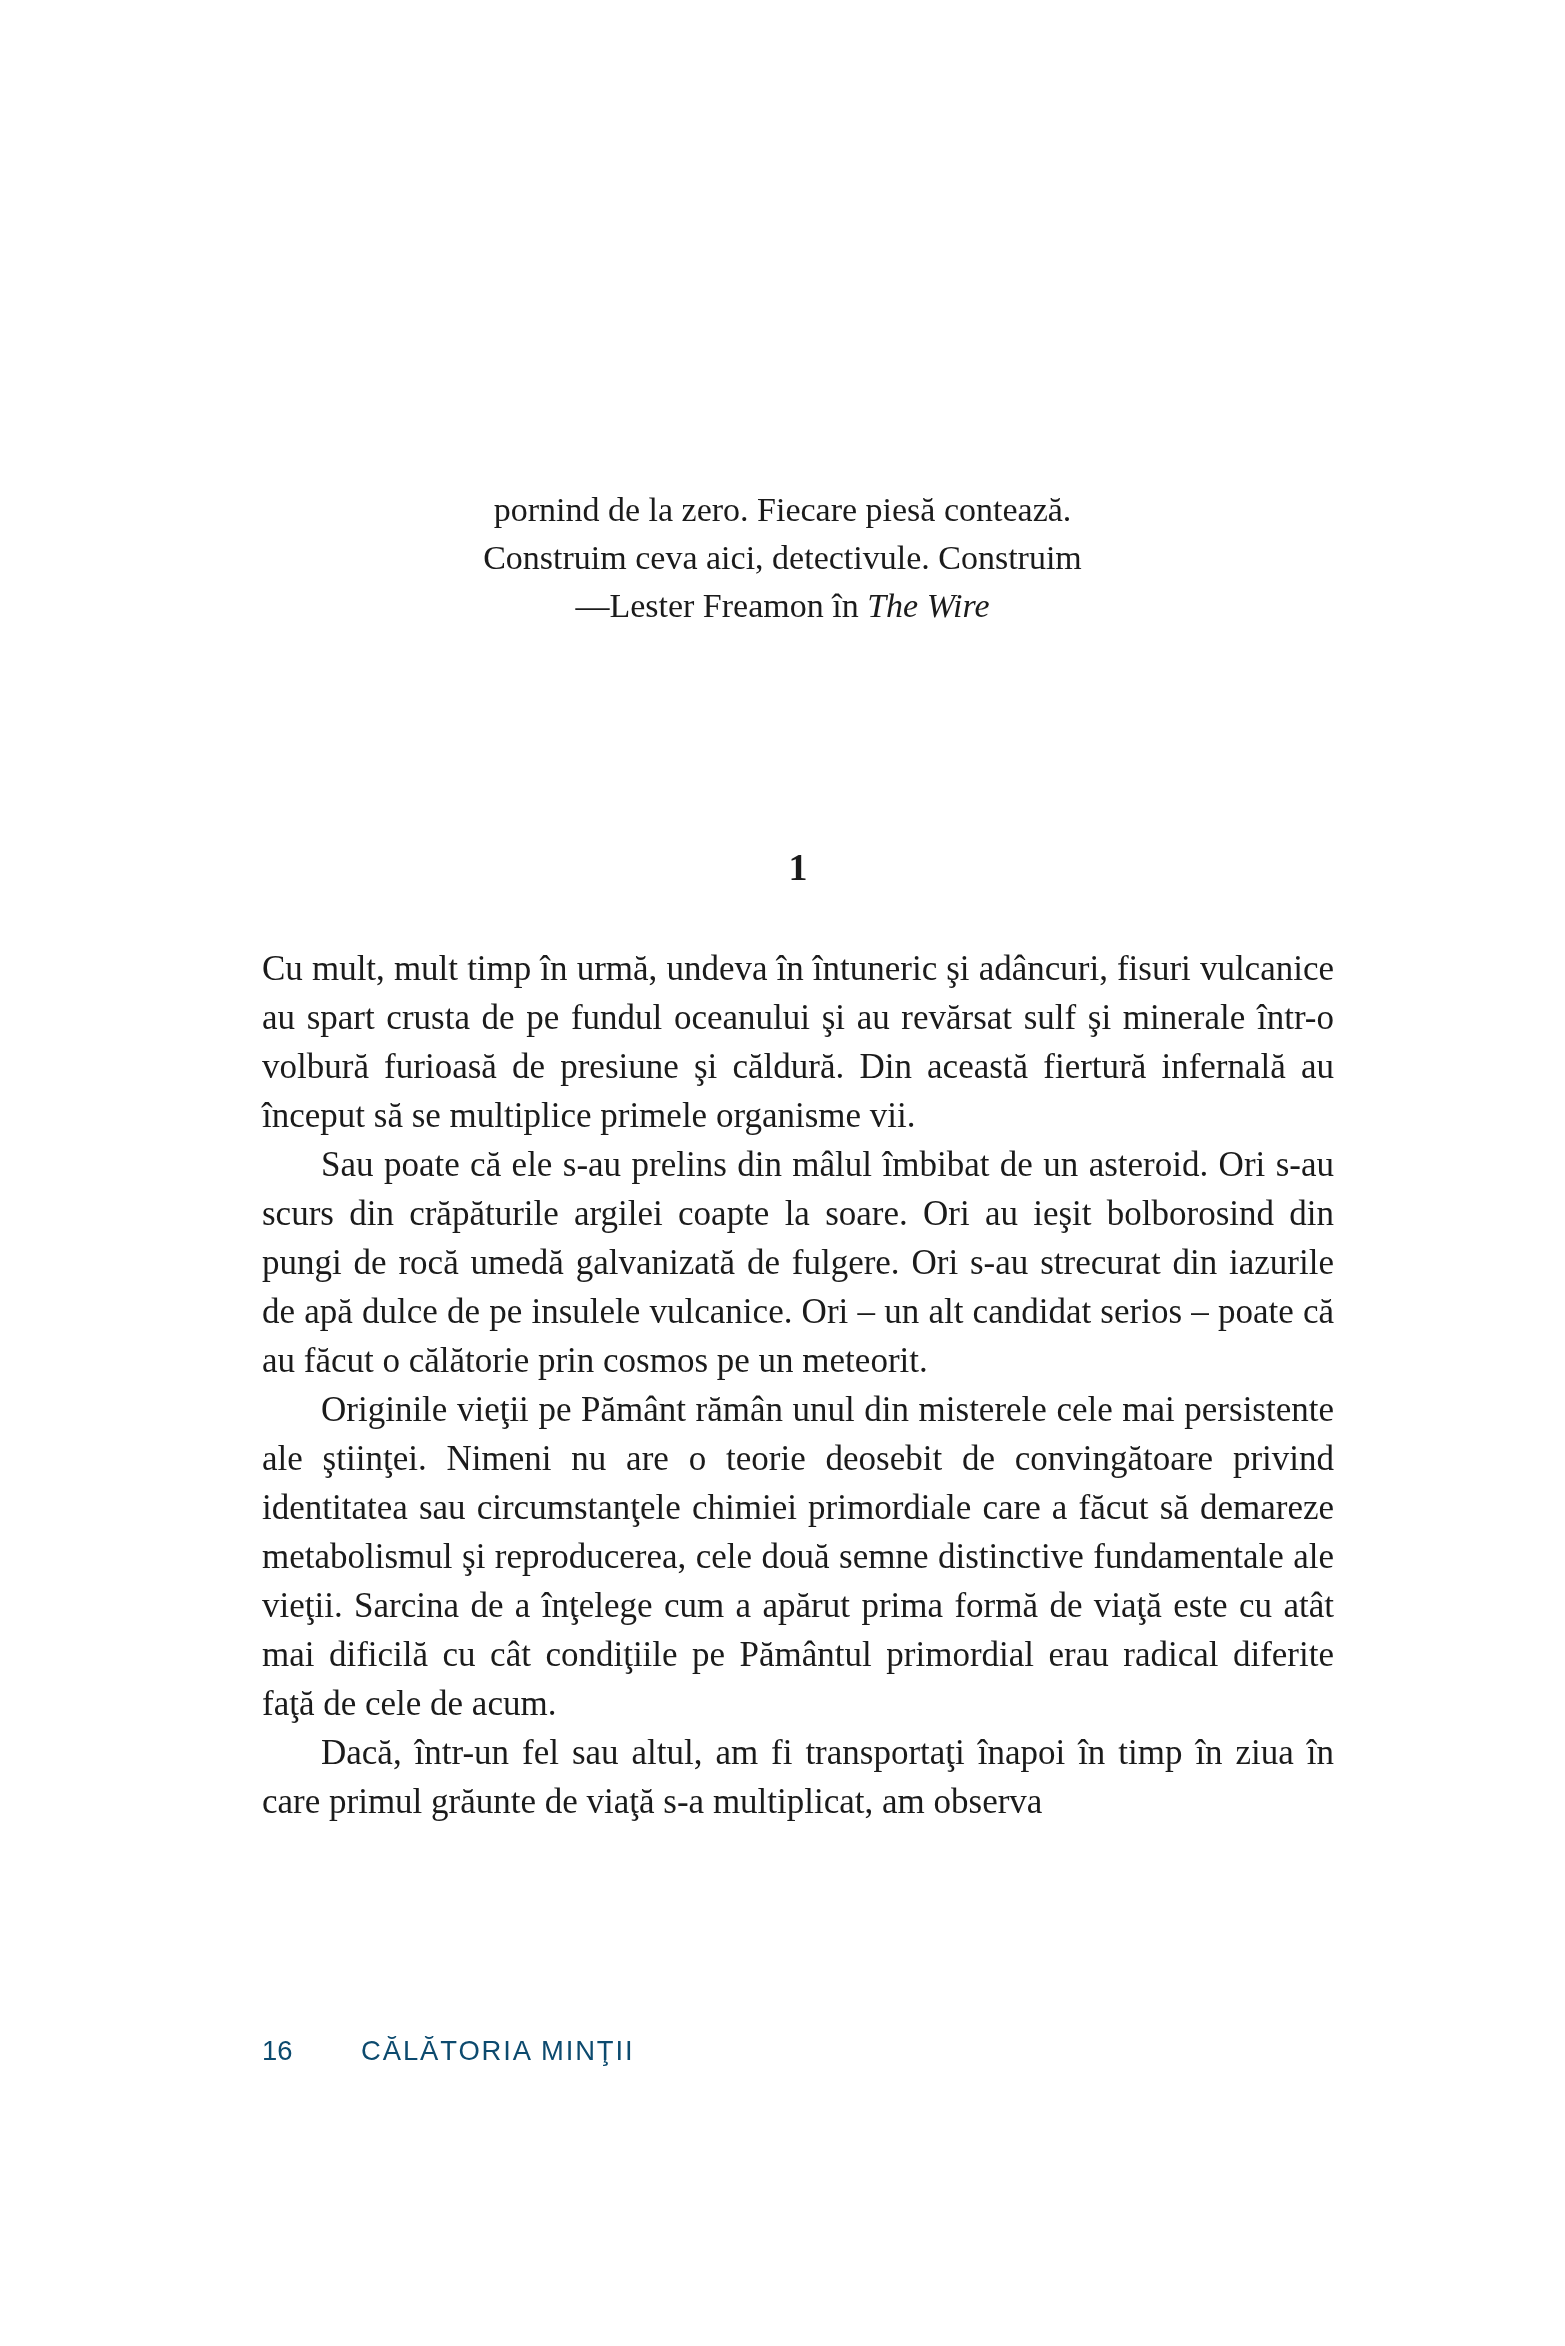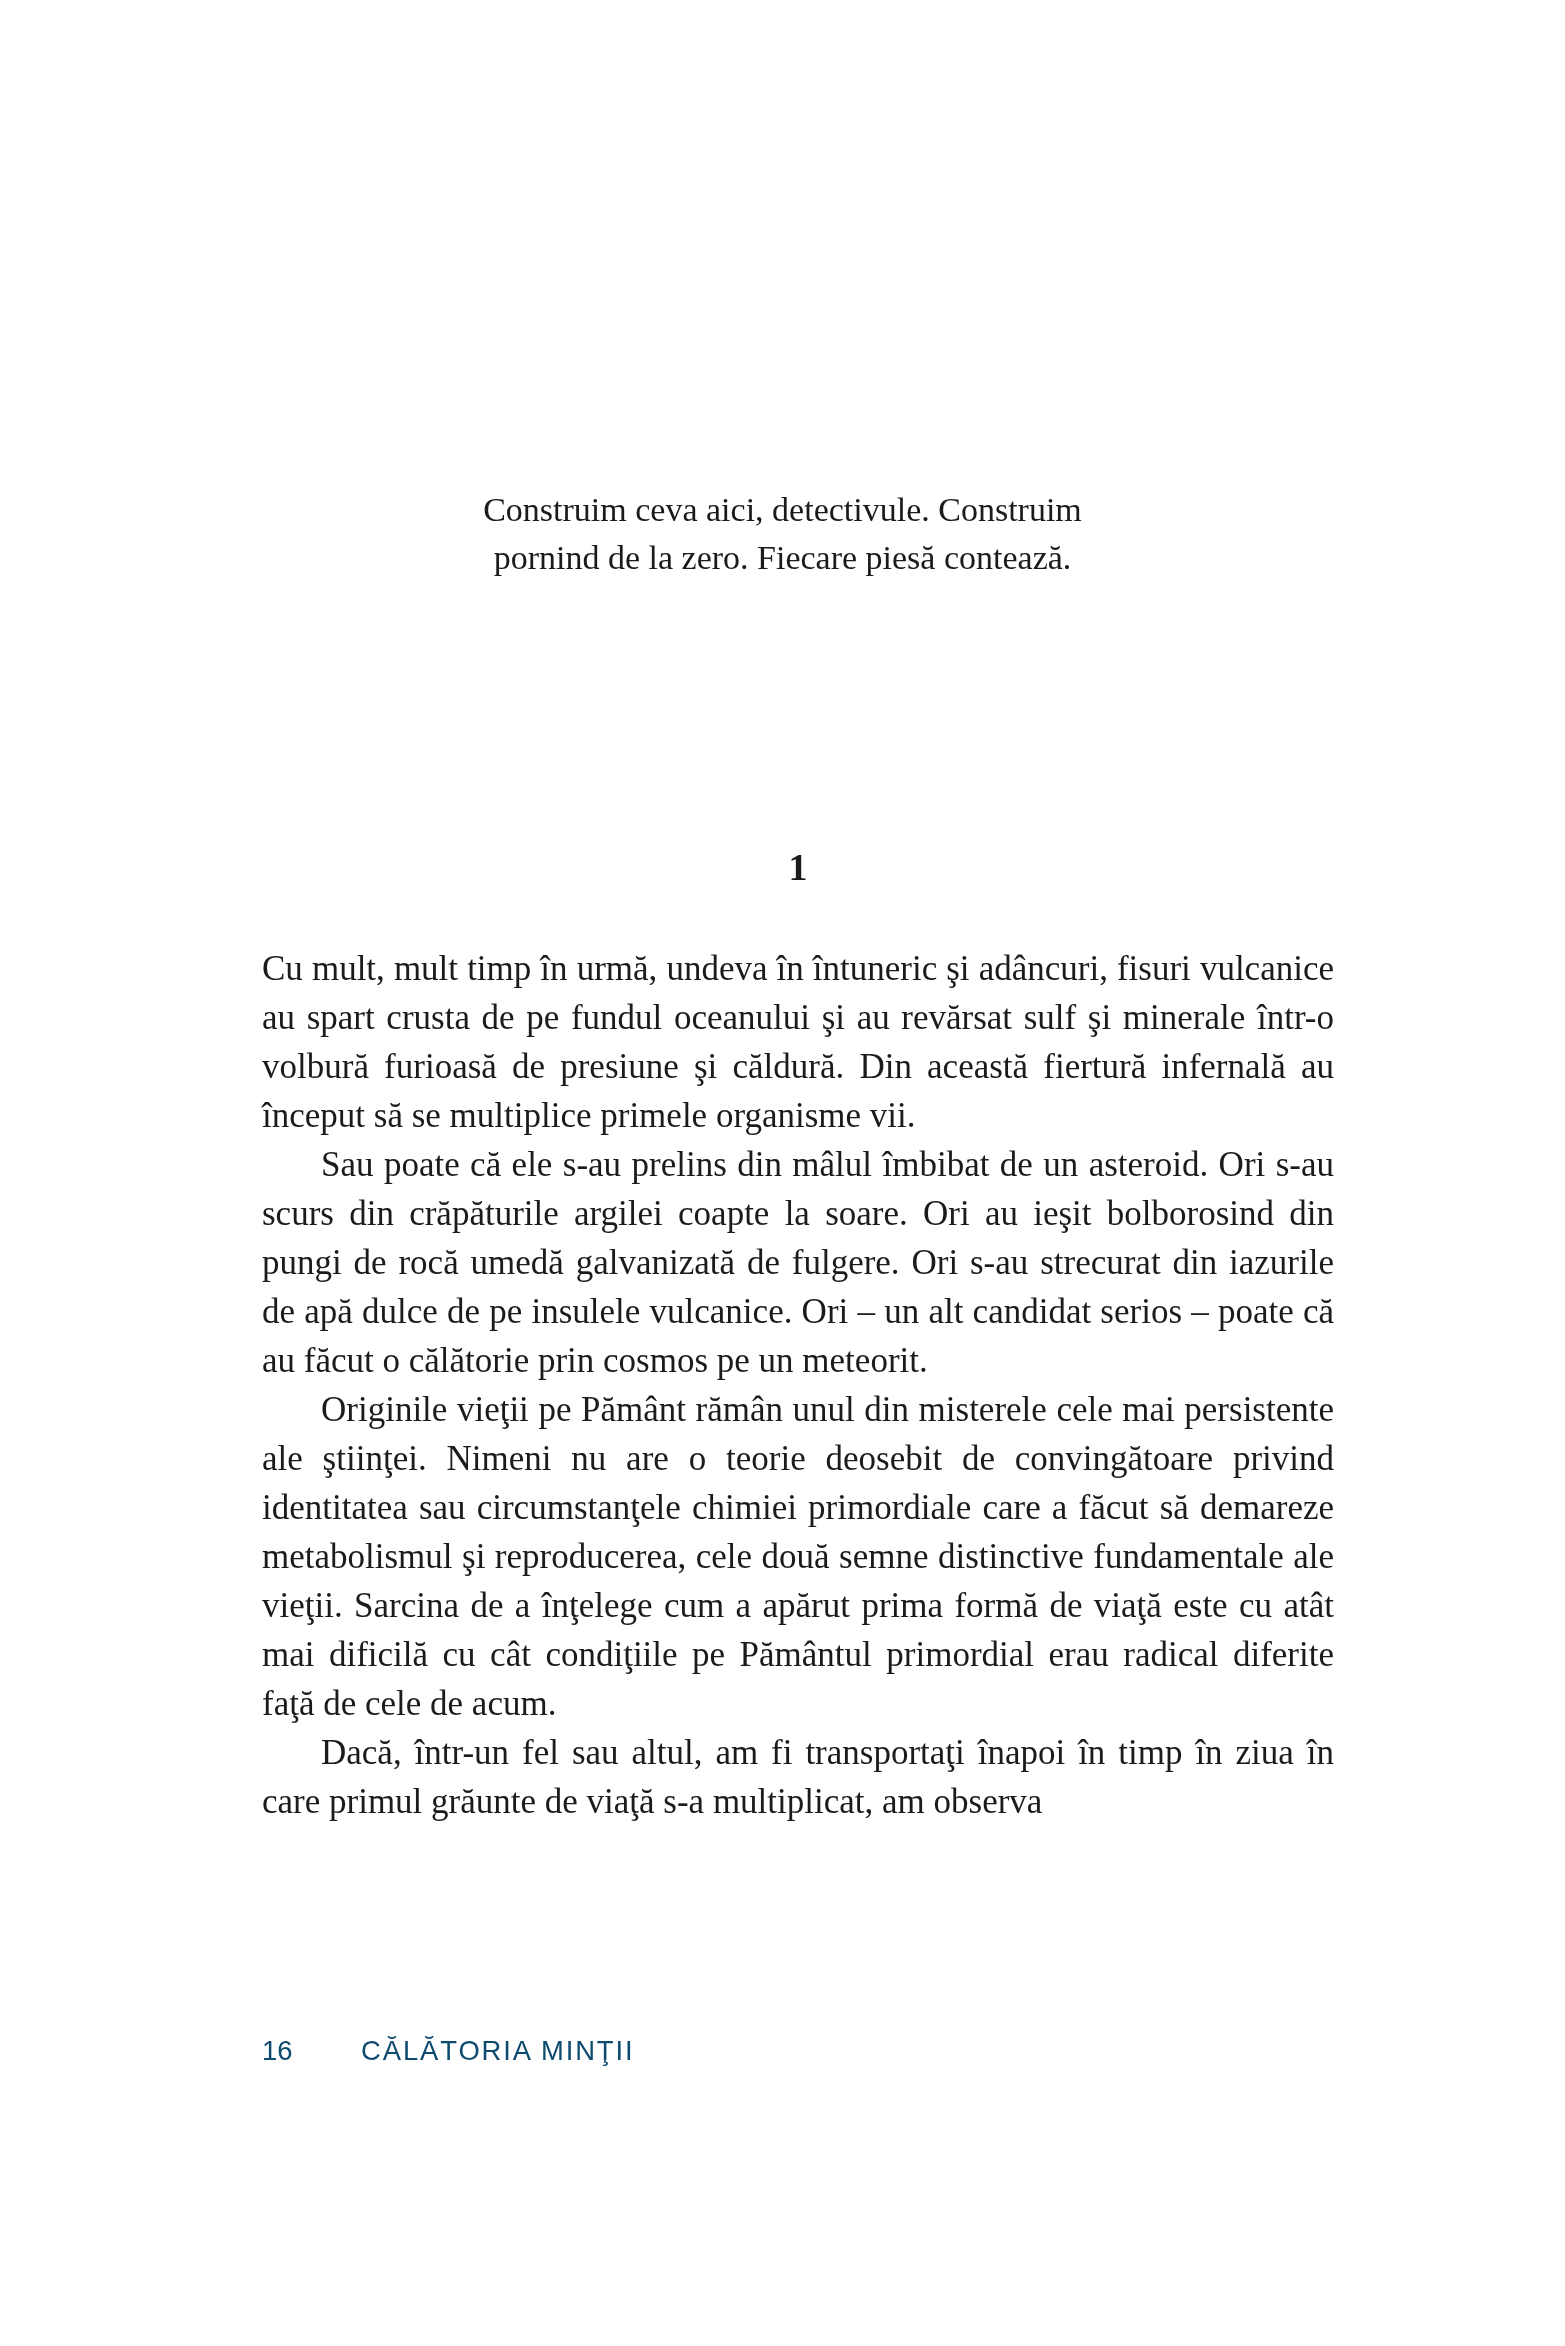--- a/index.html
+++ b/index.html
@@ -76,22 +76,23 @@
     letter-spacing: 1.9px;
     text-transform: uppercase;
   }
 </style>
 </head>
 <body>
 
 <div class="page">
 
   <div class="epigraph">
+    <div class="epi-line">pornind de la zero. Fiecare piesă contează.</div>
     <div class="epi-line">Construim ceva aici, detectivule. Construim</div>
-    <div class="epi-line">pornind de la zero. Fiecare piesă contează.</div>
+    <div class="epi-attrib"><span>—Lester Freamon în </span><span class="italic">The Wire</span></div>
   </div>
 
   <div class="chapter-number">1</div>
 
   <div class="body-text">
     <p class="first">Cu mult, mult timp în urmă, undeva în întuneric şi adâncuri, fisuri vulcanice au spart crusta de pe fundul oceanului şi au revărsat sulf şi minerale într-o volbură furioasă de presiune şi căldură. Din această fiertură infernală au început să se multiplice primele organisme vii.</p>
     <p>Sau poate că ele s-au prelins din mâlul îmbibat de un asteroid. Ori s-au scurs din crăpăturile argilei coapte la soare. Ori au ieşit bolborosind din pungi de rocă umedă galvanizată de fulgere. Ori s-au strecurat din iazurile de apă dulce de pe insulele vulcanice. Ori – un alt candidat serios – poate că au făcut o călătorie prin cosmos pe un meteorit.</p>
     <p>Originile vieţii pe Pământ rămân unul din misterele cele mai persistente ale ştiinţei. Nimeni nu are o teorie deosebit de convingătoare privind identitatea sau circumstanţele chimiei primordiale care a făcut să demareze metabolismul şi reproducerea, cele două semne distinctive fundamentale ale vieţii. Sarcina de a înţelege cum a apărut prima formă de viaţă este cu atât mai dificilă cu cât condiţiile pe Pământul primordial erau radical diferite faţă de cele de acum.</p>
     <p>Dacă, într-un fel sau altul, am fi transportaţi înapoi în timp în ziua în care primul grăunte de viaţă s-a multiplicat, am observa</p>
   </div>

